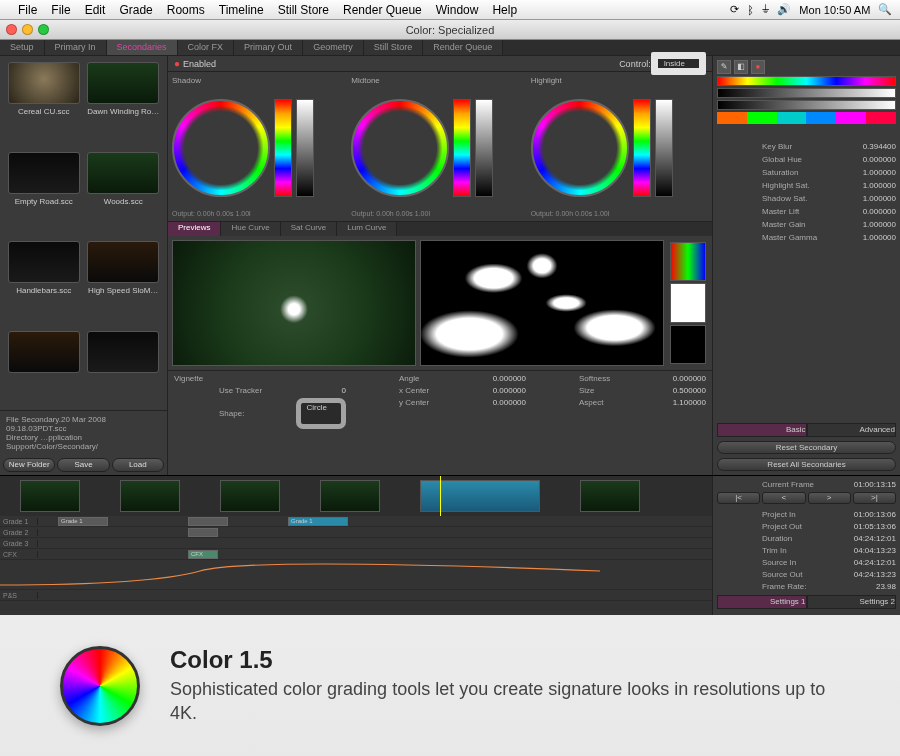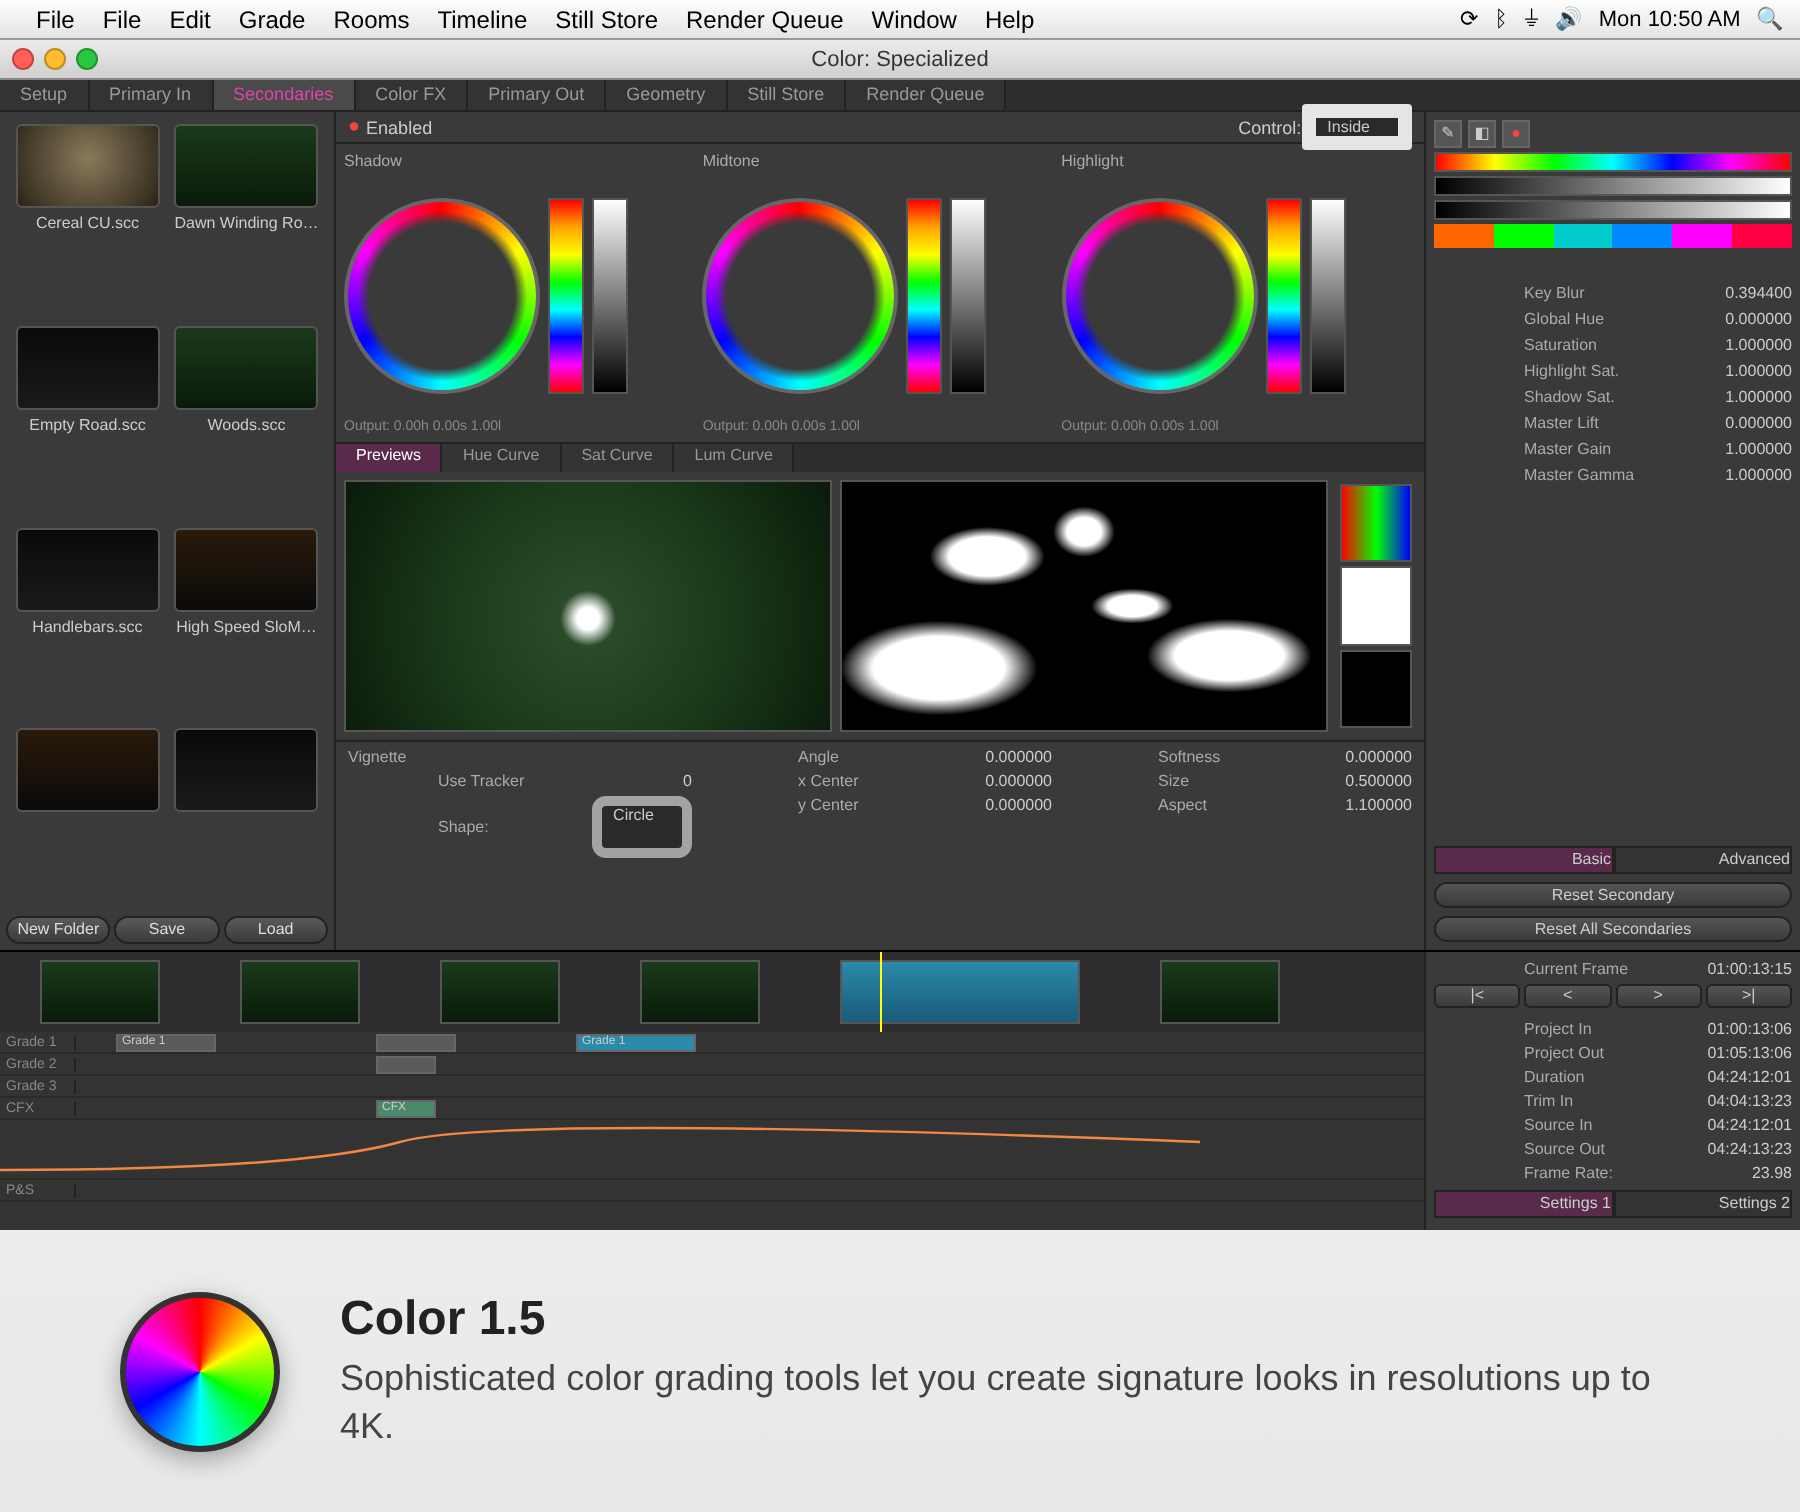--- a/index.html
+++ b/index.html
@@ -163,20 +163,24 @@
             <div class="img d"></div>
             <div class="lbl">High Speed SloM…</div>
           </div>
         <div class="thumb">
             <div class="img d"></div>
           </div>
         <div class="thumb">
             <div class="img c"></div>
           </div>
       </div>
+      <div class="sbinfo">
+        <div>File <span>Secondary.20 Mar 2008 09.18.03PDT.scc</span></div>
+        <div>Directory <span>…pplication Support/Color/Secondary/</span></div>
+      </div>
       <div class="sbbtns">
         <div class="btn">New Folder</div>
         <div class="btn">Save</div>
         <div class="btn">Load</div>
       </div>
     </div>
 
     <div class="center">
       <div class="ctl">
         <span style="color:#e44;font-size:10px;margin-right:3px">●</span>

